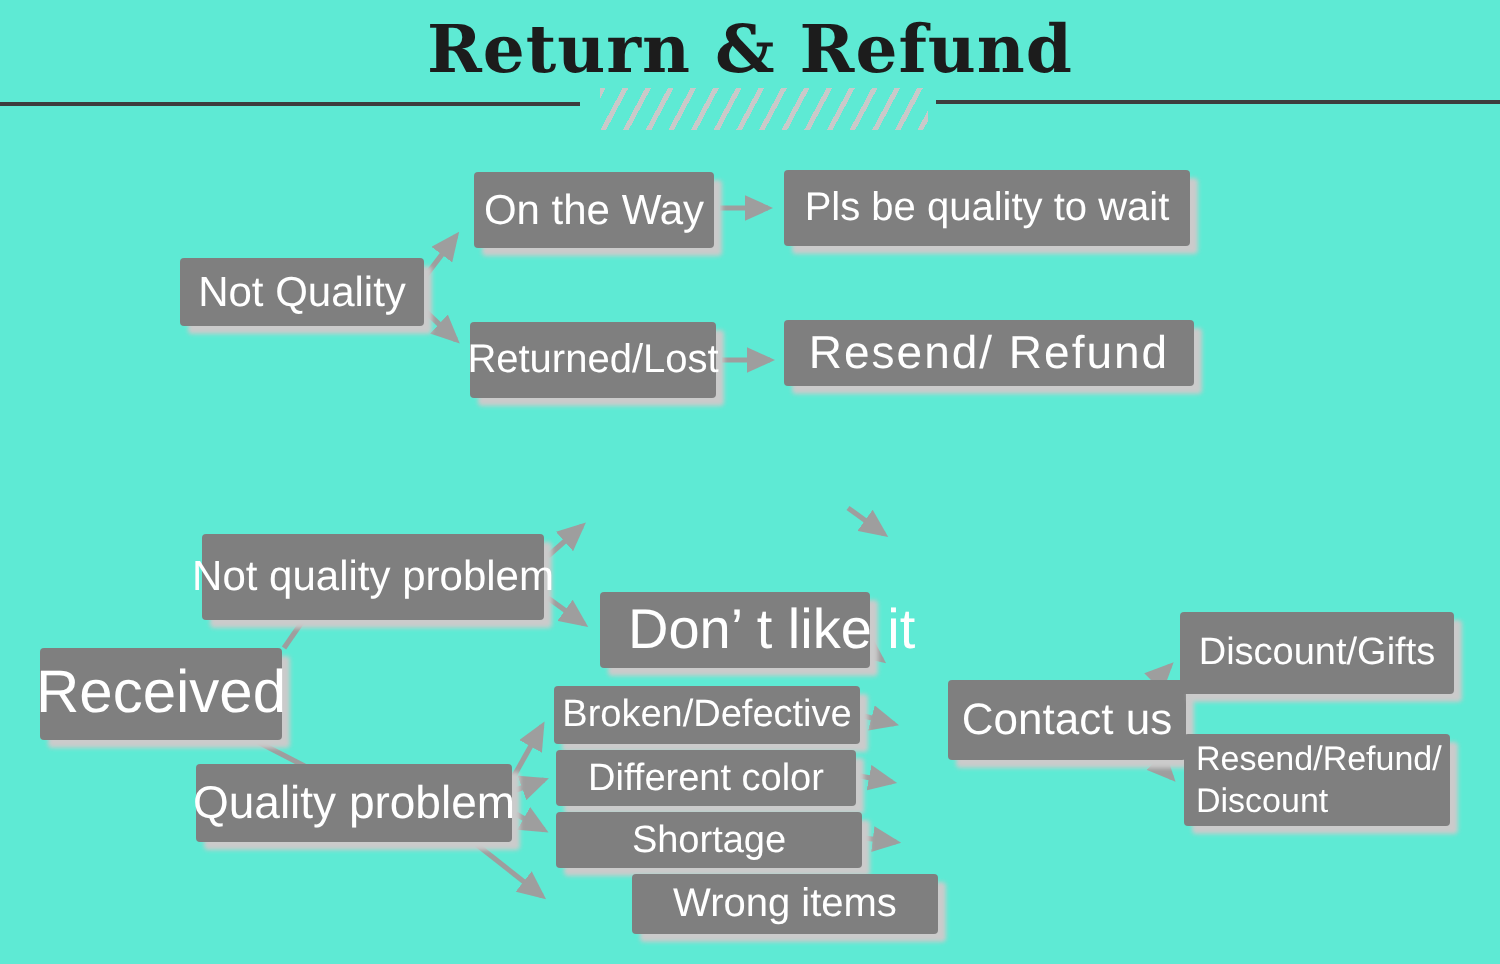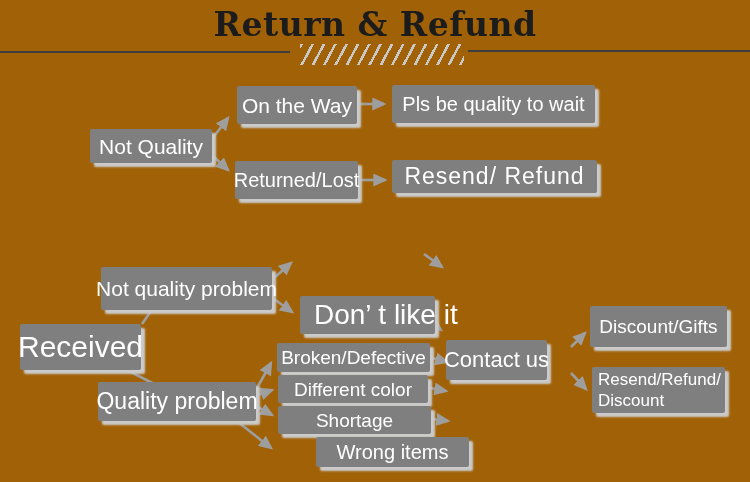--- a/index.html
+++ b/index.html
@@ -3,21 +3,21 @@
 <meta charset="utf-8">
 <style>
   :root{
     --node-bg:#7f7f7f;
     --node-text:#ffffff;
     --connector:#9e9e9e;
     --title-text:#1c1c1c;
   }
   html,body{margin:0;padding:0;background:#ffffff;}
   .canvas{
-    position:relative;width:750px;height:482px;background:#a16207;overflow:hidden;
+    position:relative;width:750px;height:482px;background:#5eead4;overflow:hidden;
     font-family:"Liberation Sans","DejaVu Sans",sans-serif;
   }
   .title{
     position:absolute;top:5px;left:0;width:100%;text-align:center;
     font-family:"DejaVu Serif","Liberation Serif",serif;font-weight:bold;
     font-size:33px;color:var(--title-text);letter-spacing:.5px;
   }
   .rule{position:absolute;height:2px;background:#3d3d3d;}
   .rule-left{left:0;top:51px;width:290px;}
   .rule-right{left:468px;top:50px;width:282px;}
@@ -40,21 +40,21 @@
   #n-resend-refund{left:392px;top:160px;width:205px;height:33px;font-size:23px;letter-spacing:1px;}
   #n-not-quality{left:101px;top:267px;width:171px;height:43px;font-size:21px;}
   #n-received{left:20px;top:324px;width:121px;height:46px;font-size:30px;text-align:right;}
   #n-quality{left:98px;top:382px;width:158px;height:39px;font-size:23px;}
   #n-long-delivery{left:298px;top:236px;width:124px;height:37px;font-size:21px;justify-content:flex-start;}
   #n-dont-like{left:300px;top:296px;width:123px;height:38px;font-size:28px;justify-content:flex-start;padding-left:14px;width:121px;}
   #n-broken{left:277px;top:343px;width:153px;height:29px;font-size:19px;}
   #n-diff-color{left:278px;top:375px;width:150px;height:28px;font-size:19px;}
   #n-shortage{left:278px;top:406px;width:153px;height:28px;font-size:19px;}
   #n-wrong-items{left:278px;top:437px;width:153px;height:30px;font-size:20px;margin-left:38px;}
-  #n-contact-us{left:446px;top:340px;width:101px;height:40px;font-size:22px;}
+  #n-contact-us{left:474px;top:340px;width:119px;height:40px;font-size:22px;}
   #n-discount-gifts{left:590px;top:306px;width:137px;height:41px;font-size:19px;}
   #n-rrd{left:592px;top:367px;width:127px;height:46px;font-size:17px;flex-direction:column;
          align-items:flex-start;justify-content:center;padding-left:6px;line-height:1.25;}
 </style>
 </head>
 <body>
 
 <div class="canvas">
 
   <div class="title">Return &amp; Refund</div>

